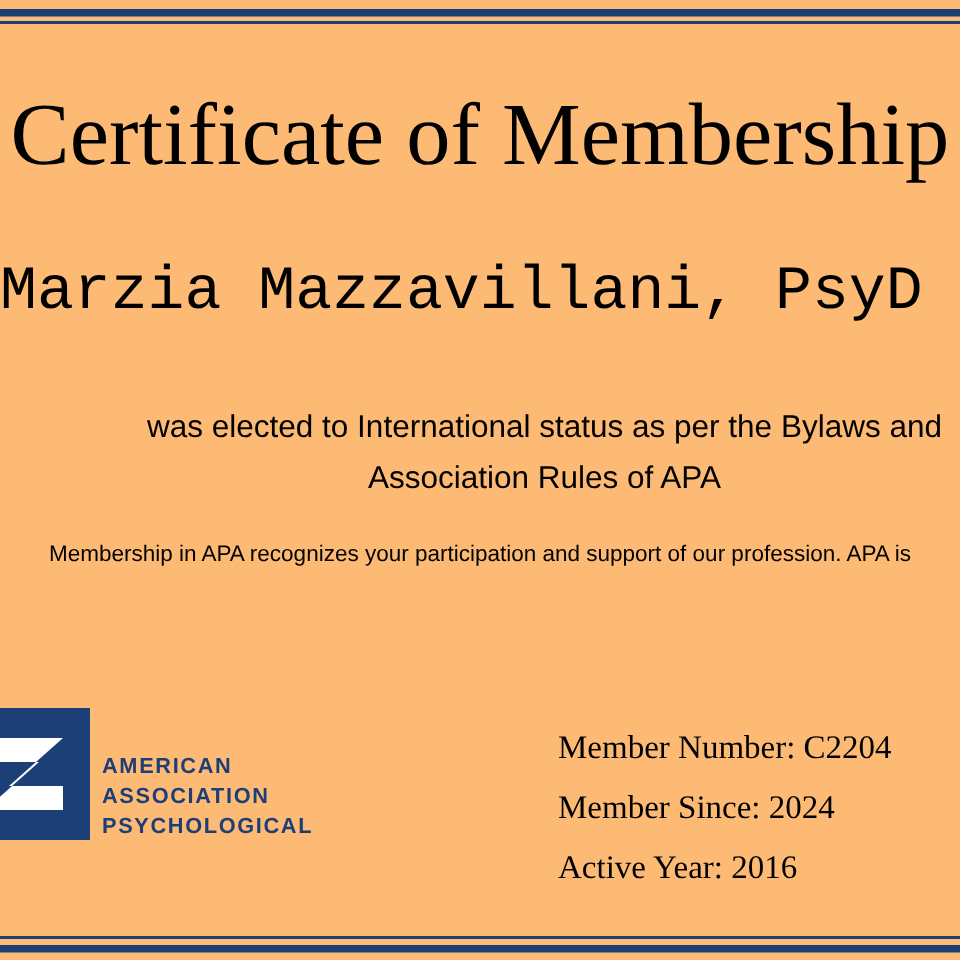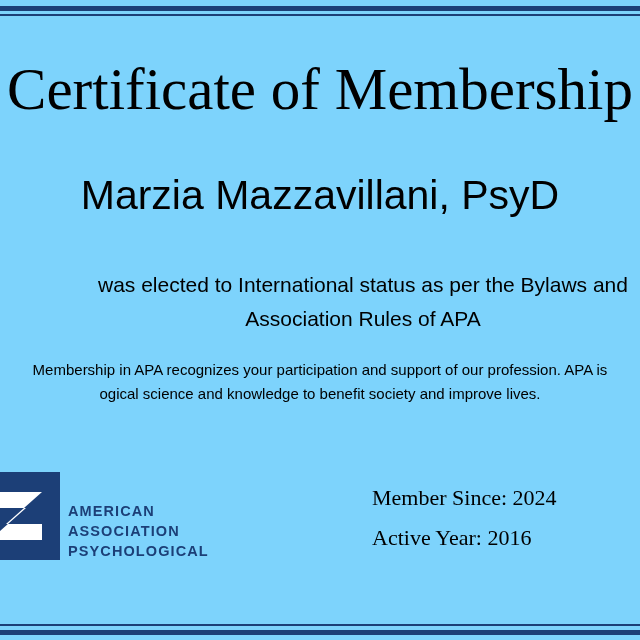--- a/index.html
+++ b/index.html
@@ -4,21 +4,21 @@
 <style>
   html, body {
     margin: 0;
     padding: 0;
     background: #ffffff;
   }
   #page {
     position: relative;
     width: 640px;
     height: 640px;
-    background: #7dd3fc;
+    background: #fdba74;
     overflow: hidden;
     font-family: "Liberation Sans", sans-serif;
   }
 
   
   .band-top-outer {
     position: absolute;
     left: 0; right: 0;
     top: 6px;
     height: 5px;
@@ -65,22 +65,21 @@
     line-height: 1;
     color: #000000;
     white-space: nowrap;
   }
 
   .recipient-name {
     position: absolute;
     top: 155px;
     left: 0;
     width: 640px;
-    text-align: center;
-    font-family: Liberation Sans, sans-serif;
+    font-family: Liberation Mono, monospace;
     font-size: 41px;
     line-height: 1;
     color: #000000;
     white-space: nowrap;
   }
 
   .status-line {
     position: absolute;
     top: 248px;
     left: 0;
@@ -169,38 +168,38 @@
 
     <div class="recipient-name">Marzia Mazzavillani, PsyD</div>
 
     <div class="status-line">
       <span class="l1">was elected to International status as per the Bylaws and</span>
       <span class="l2">Association Rules of APA</span>
     </div>
 
     <div class="body-text">
       <span>Membership in APA recognizes your participation and support of our profession. APA is</span>
-      <span>ogical science and knowledge to benefit society and improve lives.</span>
     </div>
 
     <div class="logo-block">
       <div class="logo-mark">
         <svg width="88" height="88" viewBox="0 0 88 88" xmlns="http://www.w3.org/2000/svg">
           <rect x="0" y="0" width="88" height="88" fill="#1c3f77"></rect>
           <path d="M18 20 H70 L34 52 H70 L70 68 H18 L54 36 H18 Z" fill="#ffffff"></path>
         </svg>
       </div>
       <div class="logo-text">
         <span>AMERICAN</span>
         <span>ASSOCIATION</span>
         <span>PSYCHOLOGICAL</span>
       </div>
     </div>
 
     <div class="details">
+      <div>Member Number: C2204</div>
       <div>Member Since: 2024</div>
       <div>Active Year: 2016</div>
     </div>
 
   </div>
 
   <div class="band-bottom-inner"></div>
   <div class="band-bottom-outer"></div>
 
 </div>

